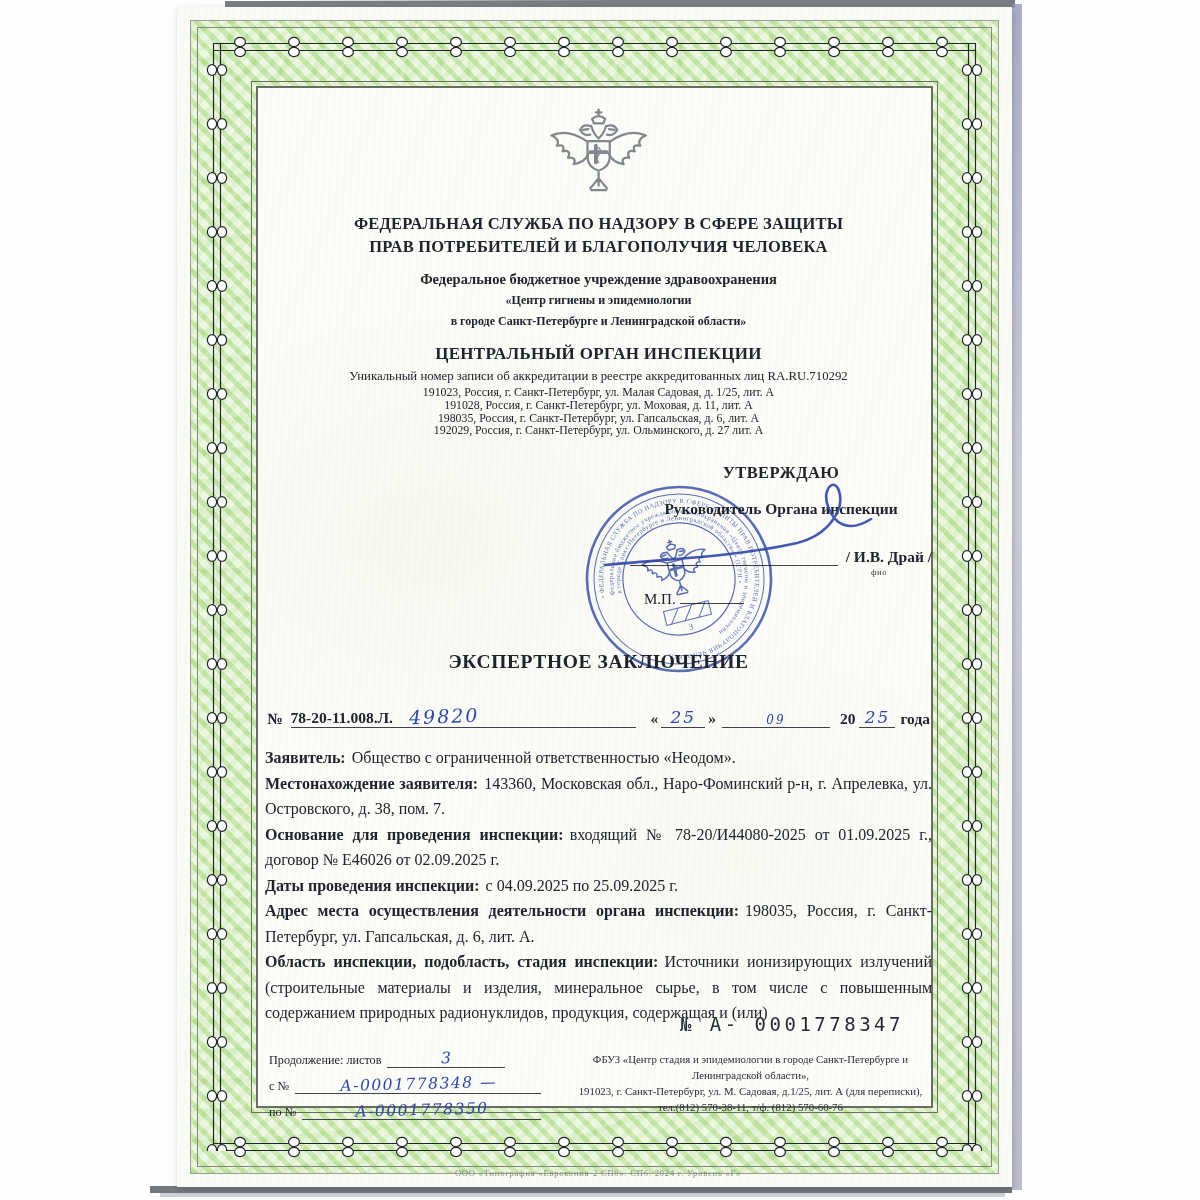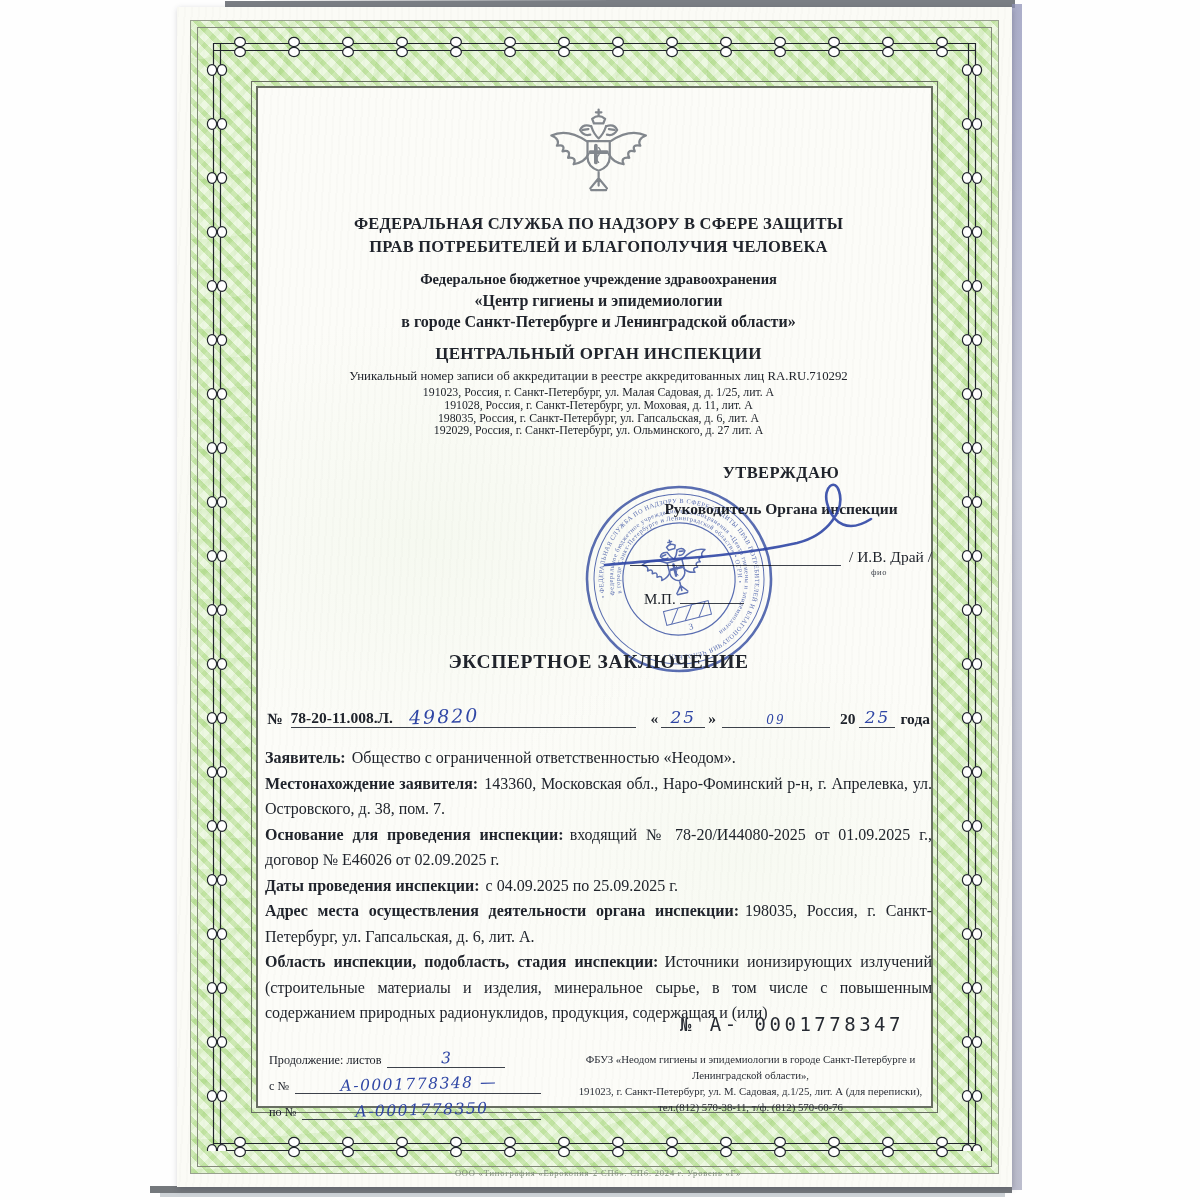--- a/index.html
+++ b/index.html
@@ -34,33 +34,33 @@
   .chain.left{top:36px;bottom:36px;left:28px;width:24px;}
   .chain.right{top:36px;bottom:36px;right:28px;width:24px;}
   .chain svg{display:block;width:100%;height:100%;}
 
   
   .content{position:absolute;left:88px;right:80px;top:92px;bottom:18px;}
   .hdr{position:absolute;top:0;left:0;right:0;text-align:center;}
   .emblem{display:block;margin:5px auto 6px;height:102px;color:#82878d;}
   .agency{font-weight:bold;font-size:16.5px;line-height:23px;letter-spacing:.2px;}
   .org1{font-weight:bold;font-size:14.5px;line-height:21px;margin-top:11px;}
-  .orgb{font-weight:bold;font-size:16px;line-height:21px;}
+  .orgb{font-weight:bold;font-size:12px;line-height:21px;}
   .legal{font-size:12.5px;margin-top:2px;}
   .central{font-weight:bold;font-size:17px;margin-top:12px;letter-spacing:.3px;}
   .accred{font-size:12.8px;margin-top:5px;}
   .addrs{font-size:11.8px;line-height:12.8px;margin-top:2px;}
 
   
   .approval{position:absolute;top:364px;right:0;width:302px;text-align:center;}
   .approve{font-weight:bold;font-size:16.5px;letter-spacing:.4px;}
   .apptitle{font-weight:bold;font-size:15.5px;margin-top:17px;}
   .sigrow{display:flex;align-items:flex-end;margin-top:30px;font-size:15.5px;}
   .sigrow .uline{flex:1;height:1px;}
-  .signame{margin-left:8px;white-space:nowrap;}
+  .signame{margin-left:8px;white-space:nowrap;font-weight:bold;}
   .fio{font-size:8.5px;letter-spacing:.6px;color:#3a3f48;text-align:right;padding-right:45px;margin-top:1px;}
   .mp{position:absolute;left:14px;top:128px;font-size:15px;white-space:nowrap;}
   .mp .uline{display:inline-block;width:64px;margin-left:4px;}
   .uline{border-bottom:1.4px solid #3c414a;}
 
   .stamp{position:absolute;left:316px;top:382px;width:196px;height:196px;opacity:.85;mix-blend-mode:multiply;transform:rotate(-14deg);}
   .sig-stroke{position:absolute;left:330px;top:368px;width:312px;height:112px;pointer-events:none;}
 
   .doc-title{position:absolute;top:552px;left:0;right:0;text-align:center;font-weight:bold;font-size:19.5px;letter-spacing:.6px;}
 
@@ -258,21 +258,21 @@
           <div class="f-row">
             <span class="lbl">с №</span>
             <span class="useg fill"><span class="hand f-hand">А-0001778348 —</span></span>
           </div>
           <div class="f-row">
             <span class="lbl">по №</span>
             <span class="useg fill"><span class="hand f-hand">А-0001778350</span></span>
           </div>
         </div>
         <div class="orgfoot">
-          <div>ФБУЗ «Неодом гигиены и эпидемиологии в городе Санкт-Петербурге и Ленинградской области»,</div>
+          <div>ФБУЗ «Центр стадия и эпидемиологии в городе Санкт-Петербурге и Ленинградской области»,</div>
           <div>191023, г. Санкт-Петербург, ул. М. Садовая, д.1/25, лит. А (для переписки),</div>
           <div>тел.(812) 570-38-11, т/ф. (812) 570-60-76</div>
         </div>
       </div>
     </div>
 
     <div class="print-line">ООО «Типография «Еврокопия-2 СПб». СПб. 2024 г. Уровень «Г»</div>
   </div>
 </div>
 

